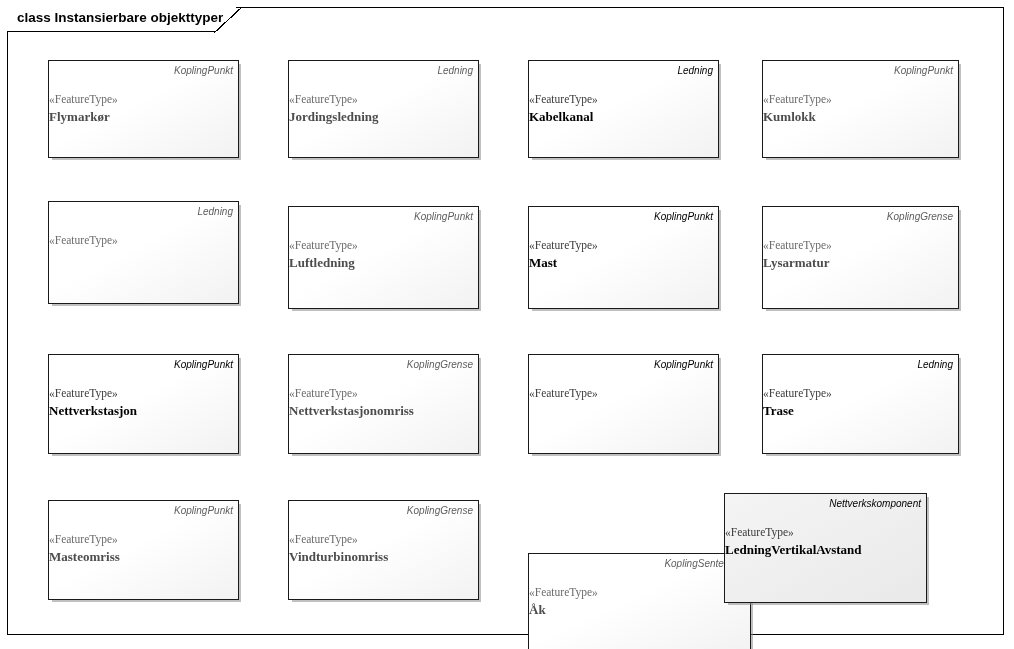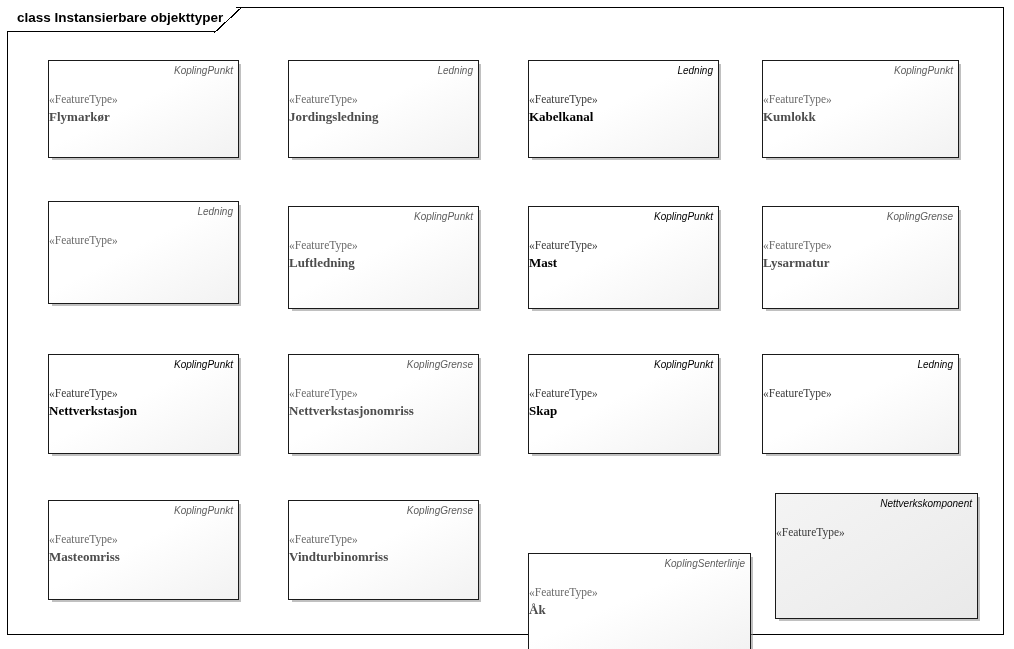--- a/index.html
+++ b/index.html
@@ -209,27 +209,27 @@
       <div class="ns-label">KoplingGrense</div>
       <div class="body-text">
         <div class="stereotype">«FeatureType»</div>
         <div class="cls-name">Nettverkstasjonomriss</div>
       </div>
     </div>
     <div class="class-box dark" style="left: 528px; top: 354px; width: 191px; height: 100px;">
       <div class="ns-label">KoplingPunkt</div>
       <div class="body-text">
         <div class="stereotype">«FeatureType»</div>
-        <div class="cls-name">Skap</div>
       </div>
     </div>
     <div class="class-box dark" style="left: 762px; top: 354px; width: 197px; height: 100px;">
       <div class="ns-label">Ledning</div>
       <div class="body-text">
         <div class="stereotype">«FeatureType»</div>
+        <div class="cls-name">Trase</div>
       </div>
     </div>
     <div class="class-box" style="left: 48px; top: 500px; width: 191px; height: 100px;">
       <div class="ns-label">KoplingPunkt</div>
       <div class="body-text">
         <div class="stereotype">«FeatureType»</div>
         <div class="cls-name">Masteomriss</div>
       </div>
     </div>
     <div class="class-box" style="left: 288px; top: 500px; width: 191px; height: 100px;">
@@ -239,19 +239,20 @@
         <div class="cls-name">Vindturbinomriss</div>
       </div>
     </div>
     <div class="class-box" style="left: 528px; top: 505px; width: 223px; height: 100px; margin-top: 48px;">
       <div class="ns-label">KoplingSenterlinje</div>
       <div class="body-text">
         <div class="stereotype">«FeatureType»</div>
         <div class="cls-name">Åk</div>
       </div>
     </div>
-    <div class="class-box shaded dark" style="left: 775px; top: 493px; width: 203px; height: 126px; padding-left: 13px;">
+    <div class="class-box shaded dark" style="left: 724px; top: 493px; width: 203px; height: 110px; padding-left: 13px;">
       <div class="ns-label">Nettverkskomponent</div>
       <div class="body-text">
         <div class="stereotype">«FeatureType»</div>
+        <div class="cls-name">LedningVertikalAvstand</div>
       </div>
     </div>
   </div>
 
 </body></html>

